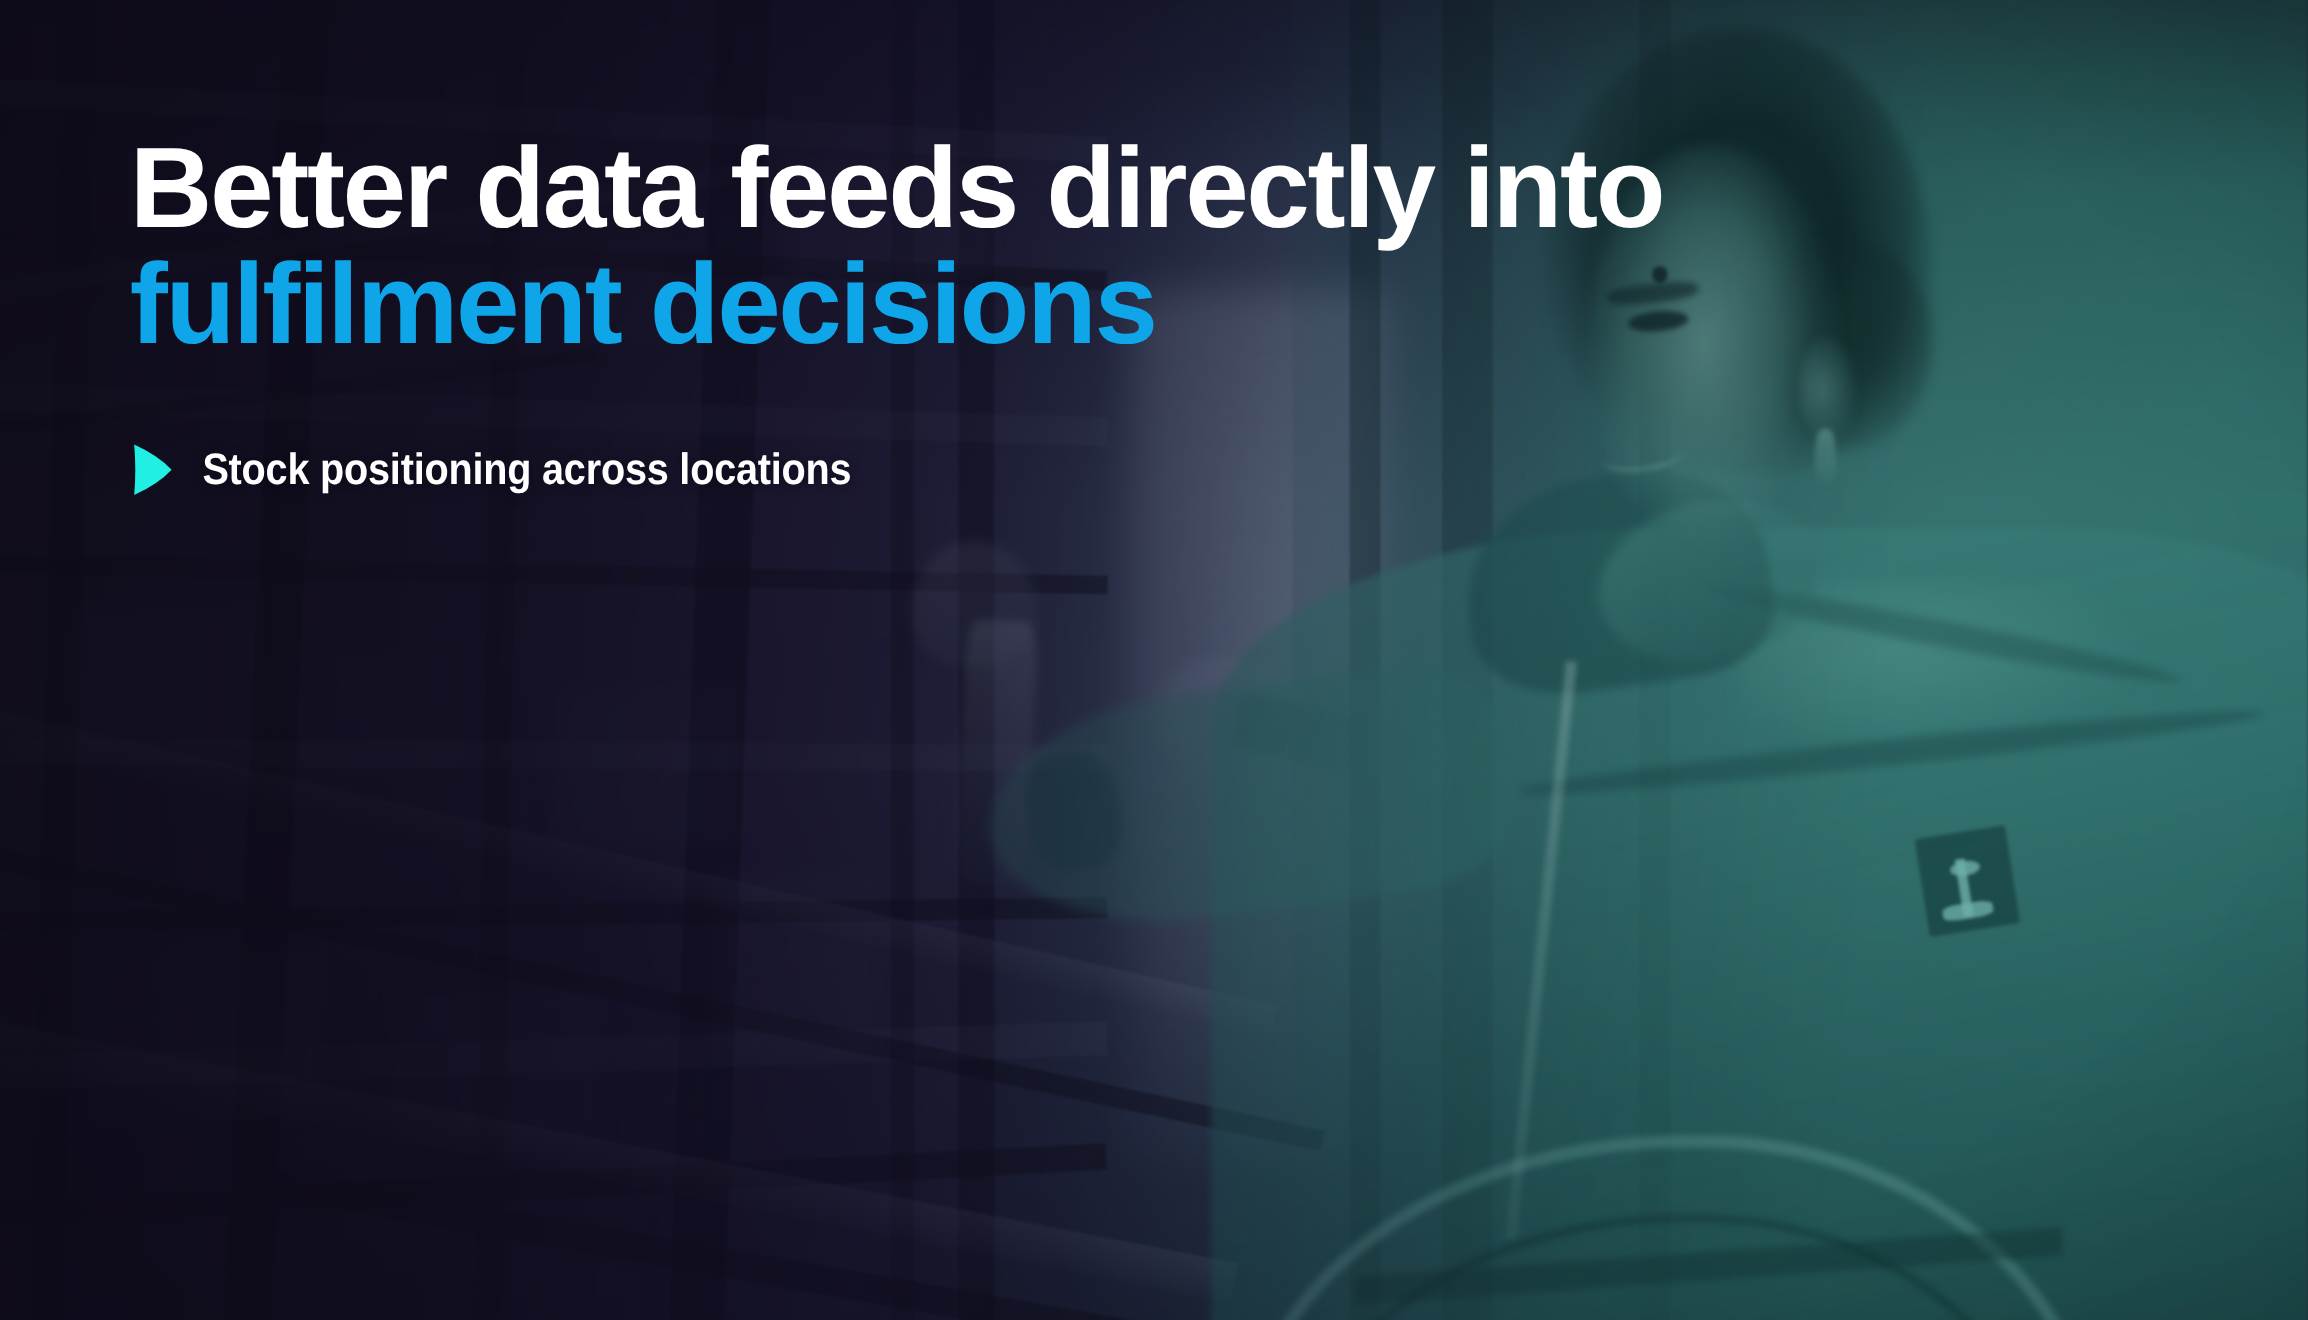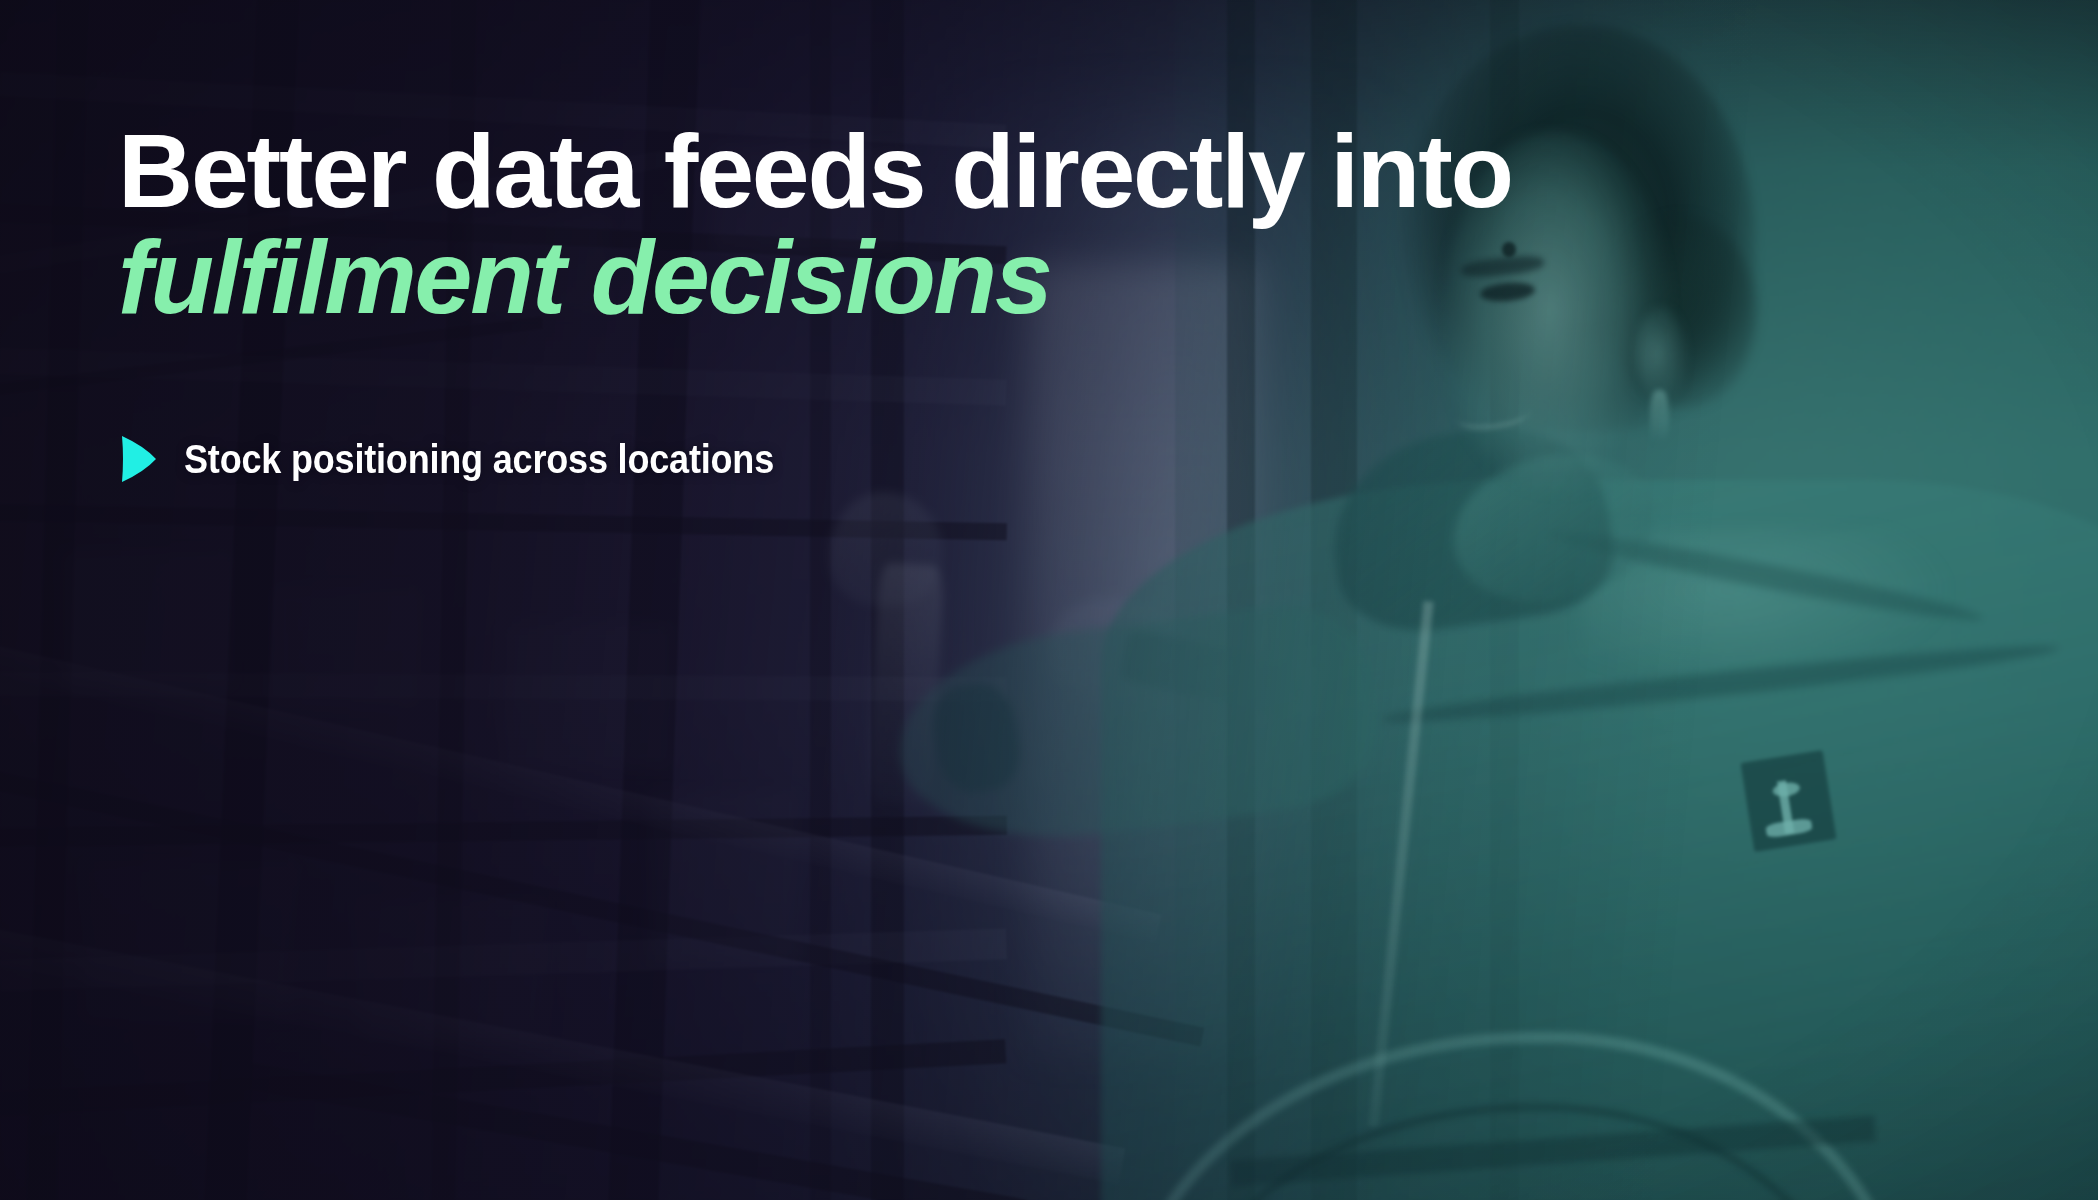--- a/index.html
+++ b/index.html
@@ -397,24 +397,24 @@
   .headline {
     margin-top:118px;
     font-size:104px;
     line-height:1.02;
     font-weight:700;
     letter-spacing:-2.2px;
     color:#ffffff;
     max-width:1720px;
   }
   .headline .l1 { display:block; color:#ffffff; }
-  .headline .l2 { display:block; color:#86efac;font-style:italic; }
+  .headline .l2 { display:block; color:#0ea5e9; }
 
   .bullets {
-    margin-top:104px;
+    margin-top:72px;
     display:flex; flex-direction:row;
     gap:77px;
   }
 
   .bullet {
     display:flex; align-items:center;
     gap:26px;
   }
 
   .bullet-marker {

